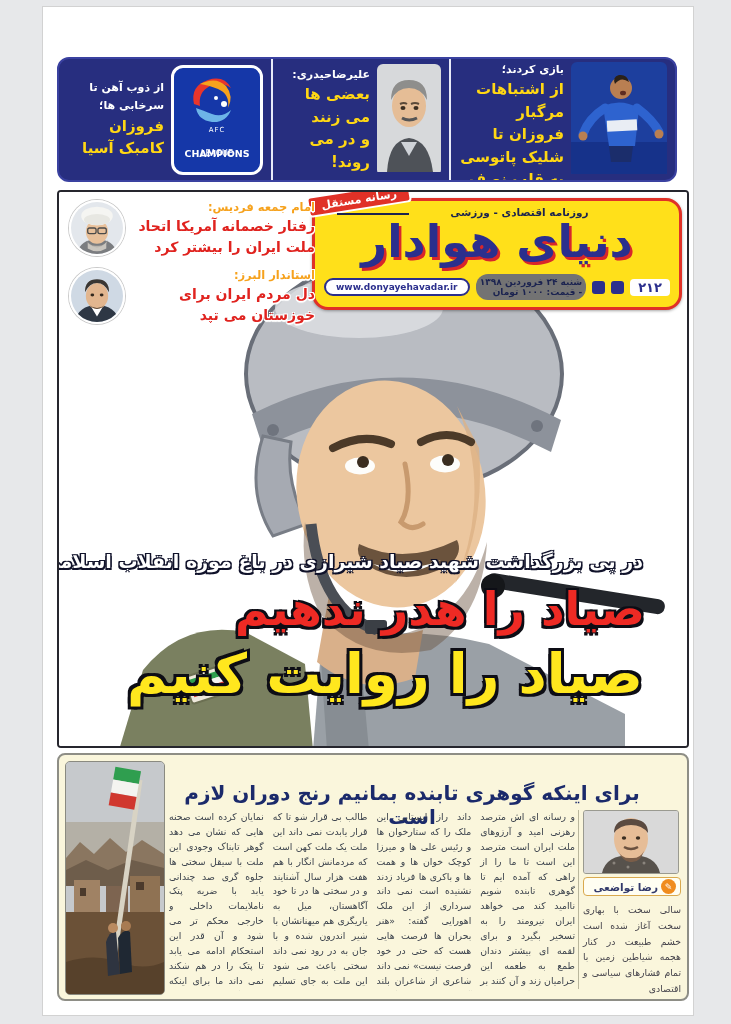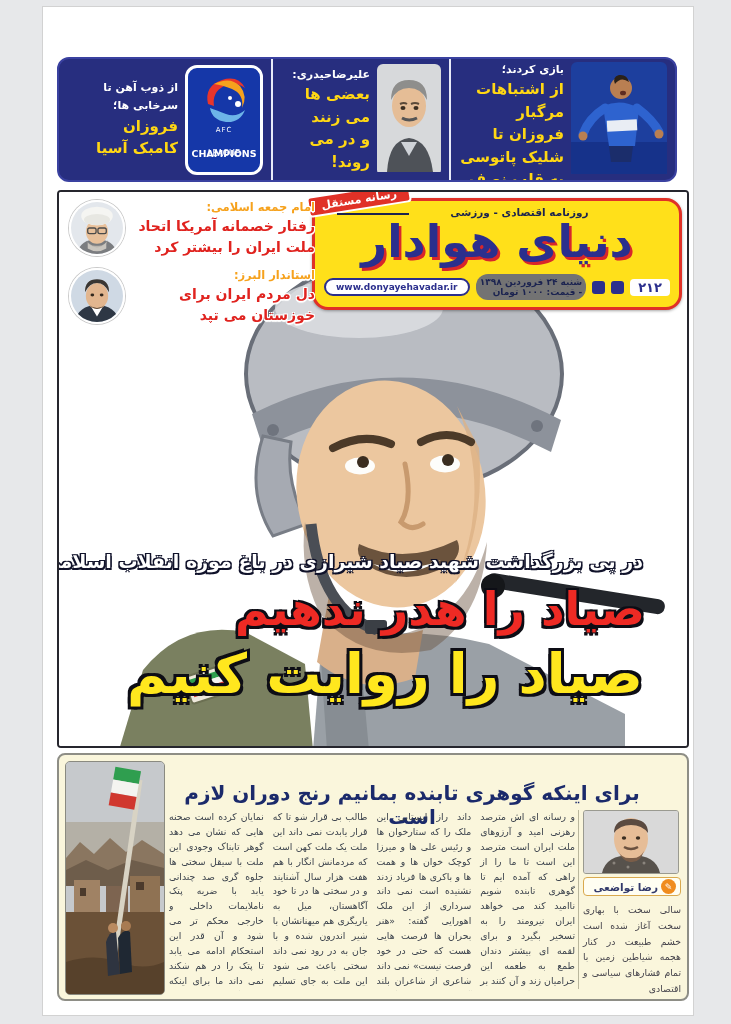--- a/index.html
+++ b/index.html
@@ -9,21 +9,21 @@
 
   
   .strip { position:absolute; left:57px; top:57px; width:620px; height:125px; background:#272e7f; border-radius:12px; display:flex; overflow:hidden; border:2px solid #3a41a0; }
   .strip-sec { display:flex; align-items:center; justify-content:flex-end; padding:6px 8px; gap:7px; }
   .strip-sec + .strip-sec { border-left:2px solid #e8eaf8; }
   .sec-a { width:212px; } .sec-b { width:178px; } .sec-c { width:226px; }
   .strip-txt { flex:1; direction:rtl; text-align:right; }
   .strip-kicker { color:#ffffff; font-size:11px; font-weight:bold; line-height:1.6; }
   .strip-hl { color:#ffd714; font-size:15px; font-weight:bold; line-height:1.5; }
   .sec-c .strip-hl { font-size:15px; }
-  .afc-logo { width:78px; height:110px; background:#1537a8; border:3px solid #ffffff; border-radius:12px; position:relative; overflow:hidden; flex:none; }
+  .afc-logo { width:92px; height:110px; background:#1537a8; border:3px solid #ffffff; border-radius:12px; position:relative; overflow:hidden; flex:none; }
   .afc-swirl { position:absolute; left:12px; top:6px; width:50px; height:52px; }
   .afc-t1 { position:absolute; top:58px; width:100%; text-align:center; color:#fff; font-size:7px; letter-spacing:1px; }
   .afc-t2 { position:absolute; top:80px; width:100%; text-align:center; color:#fff; font-size:9.5px; font-weight:bold; }
   .afc-t3 { position:absolute; top:81px; width:100%; text-align:center; color:#fff; font-size:8px; }
   .strip-photo { flex:none; border-radius:6px; overflow:hidden; }
 
   
   .main-frame { position:absolute; left:57px; top:190px; width:632px; height:558px; border:2px solid #26262e; border-radius:4px; background:#fff; overflow:hidden; }
   .portrait { position:absolute; left:0; top:0; width:632px; height:558px; }
 
@@ -205,21 +205,21 @@
           <ellipse cx="28" cy="32" rx="12" ry="13" fill="#e8c09a"></ellipse>
           <path d="M16 40 Q22 52 28 50 Q36 52 40 40 Q36 48 28 47 Q20 48 16 40 Z" fill="#b9b4ad"></path>
           <path d="M18 44 Q28 54 38 44 L38 50 Q28 56 18 50 Z" fill="#c9c5be"></path>
           <ellipse cx="28" cy="15" rx="17" ry="10" fill="#f5f5f2"></ellipse>
           <ellipse cx="28" cy="19" rx="14" ry="6" fill="#e7e7e2"></ellipse>
           <rect x="18" y="28" width="9" height="6" rx="2" fill="none" stroke="#4a4a4a" stroke-width="1.4"></rect>
           <rect x="29" y="28" width="9" height="6" rx="2" fill="none" stroke="#4a4a4a" stroke-width="1.4"></rect>
         </svg>
       </div>
       <div class="sn-txt">
-        <div class="sn-src">امام جمعه اسلامی:</div>
+        <div class="sn-src">امام جمعه فردیس:</div>
         <div class="sn-hl">رفتار خصمانه آمریکا اتحاد ملت ایران را بیشتر کرد</div>
       </div>
     </div>
 
     <div class="sn sn-2">
       <div class="sn-avatar">
         <svg width="52" height="52" viewBox="0 0 56 56">
           <rect width="56" height="56" fill="#cfd9e4"></rect>
           <path d="M4 56 Q8 38 28 38 Q48 38 52 56 Z" fill="#2e3744"></path>
           <path d="M22 40 L28 50 L34 40 L28 42 Z" fill="#ffffff"></path>

